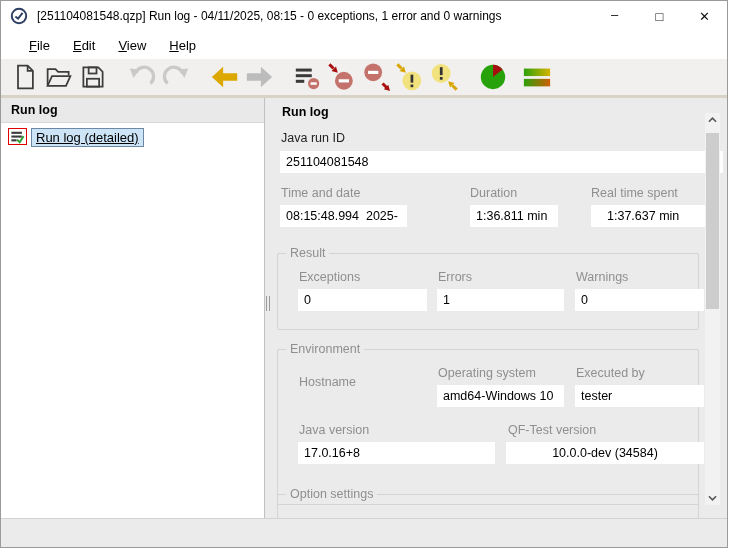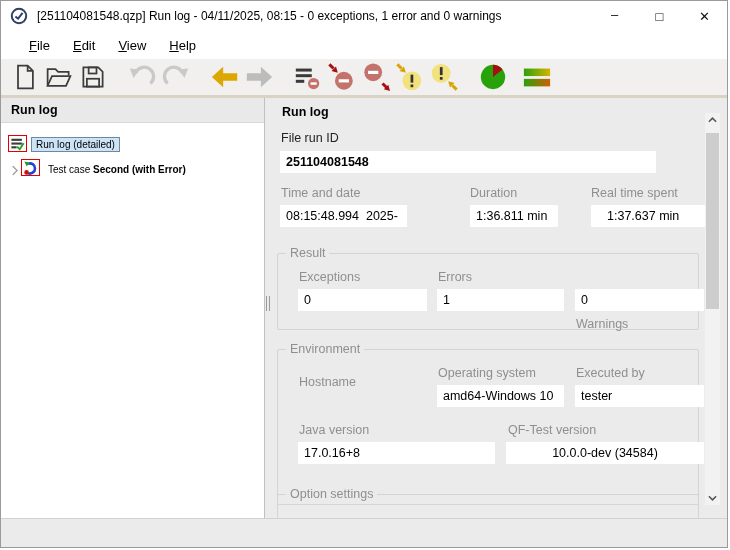--- a/index.html
+++ b/index.html
@@ -32,21 +32,21 @@
 
   
   .main { position: absolute; top: 97px; left: 0; right: 0; bottom: 29px; display: flex; }
 
   .left-panel { width: 264px; background: #ffffff; border-right: 1px solid #c0c0c0;
                 display: flex; flex-direction: column; }
   .left-header { height: 25px; background: #e9e9e9; border-bottom: 1px solid #d8d8d8;
                  font-size: 12.5px; font-weight: bold; color: #000;
                  display: flex; align-items: center; padding-left: 10px; }
   .tree { padding-top: 5px; }
-  .tree-row { height: 24px; display: flex; align-items: flex-end; font-size: 10px; color: #000; }
+  .tree-row { height: 24px; display: flex; align-items: flex-start; font-size: 13px; color: #000; text-decoration: underline; }
   .expander { width: 14px; margin-left: 6px; display: flex; justify-content: center; }
   .tree-icon { width: 19px; height: 17px; border: 1px solid #e00000; background: #fff;
                display: flex; align-items: center; justify-content: center; flex: 0 0 auto; }
   .row1 .tree-icon { margin-left: 7px; }
   .tree-label { margin-left: 4px; padding: 1px 4px; white-space: nowrap; }
   .tree-label.selected { background: #cde4f7; border: 1px solid #6d88a5; }
 
   .right-panel { flex: 1; position: relative; background: #ebebeb; overflow: hidden; }
   .rp-header { position: absolute; left: 17px; top: 7px; font-size: 12.5px; font-weight: bold; color: #000; }
   .flabel { position: absolute; font-size: 12.5px; color: #8f8f8f; white-space: nowrap; }
@@ -228,59 +228,44 @@
           <span class="tree-icon">
             <svg width="15" height="14" viewBox="0 0 16 16">
               <rect x="1" y="2" width="12" height="2.4" fill="#3a3a3a"></rect>
               <rect x="1" y="6.3" width="12" height="2.4" fill="#3a3a3a"></rect>
               <rect x="1" y="10.6" width="6" height="2.4" fill="#3a3a3a"></rect>
               <path d="M7.5 11 L10.5 14 L15 7" stroke="#2ea032" stroke-width="2.2" fill="none"></path>
             </svg>
           </span>
           <span class="tree-label selected">Run log (detailed)</span>
         </div>
-        <div class="tree-row">
-          <span class="expander">
-            <svg width="7" height="11" viewBox="0 0 8 12">
-              <path d="M2 1 L7 6 L2 11" stroke="#9a9a9a" stroke-width="1.6" fill="none"></path>
-            </svg>
-          </span>
-          <span class="tree-icon">
-            <svg width="15" height="14" viewBox="0 0 16 16">
-              <path d="M5 3.2 A5.8 5.8 0 1 1 5 13.8" fill="none" stroke="#2244cc" stroke-width="3"></path>
-              <polygon points="1,0.5 7.5,2 3.5,6" fill="#1f9e1f"></polygon>
-              <circle cx="3.5" cy="13" r="2.6" fill="#cc1111"></circle>
-            </svg>
-          </span>
-          <span class="tree-label"><span>Test case </span><b>Second (with Error)</b></span>
-        </div>
       </div>
     </div>
 
     <div class="right-panel">
       <div class="splitter-grip"></div>
 
       <div class="rp-header">Run log</div>
 
-      <div class="flabel dark" style="left:16px; top:33px;">File run ID</div>
-      <div class="field" style="left:15px; top:53px; width:376px;font-weight:bold;">251104081548</div>
+      <div class="flabel dark" style="left:16px; top:33px;">Java run ID</div>
+      <div class="field" style="left:15px; top:53px; width:443px;">251104081548</div>
 
       <div class="flabel" style="left:16px; top:88px;">Time and date</div>
       <div class="flabel" style="left:205px; top:88px;">Duration</div>
       <div class="flabel" style="left:326px; top:88px;text-align:right;">Real time spent</div>
       <div class="field" style="left:15px; top:107px; width:127px;">08:15:48.994  2025-</div>
       <div class="field" style="left:205px; top:107px; width:88px;">1:36.811 min</div>
       <div class="field" style="left:326px; top:107px; width:114px;padding-left:16px;">1:37.637 min</div>
 
       <div class="group" style="left:12px; top:155px; width:422px; height:77px;">
         <span class="legend">Result</span>
       </div>
       <div class="flabel" style="left:34px; top:172px;">Exceptions</div>
       <div class="flabel" style="left:173px; top:172px;">Errors</div>
-      <div class="flabel" style="left:311px; top:172px;margin-top:47px;">Warnings</div>
+      <div class="flabel" style="left:311px; top:172px;">Warnings</div>
       <div class="field" style="left:33px; top:191px; width:129px;">0</div>
       <div class="field" style="left:172px; top:191px; width:127px;">1</div>
       <div class="field" style="left:310px; top:191px; width:129px;">0</div>
 
       <div class="group" style="left:12px; top:251px; width:422px; height:156px;padding-left:44px;">
         <span class="legend">Environment</span>
       </div>
       <div class="flabel" style="left:34px; top:277px;">Hostname</div>
       <div class="flabel" style="left:173px; top:268px;">Operating system</div>
       <div class="flabel" style="left:311px; top:268px;">Executed by</div>

